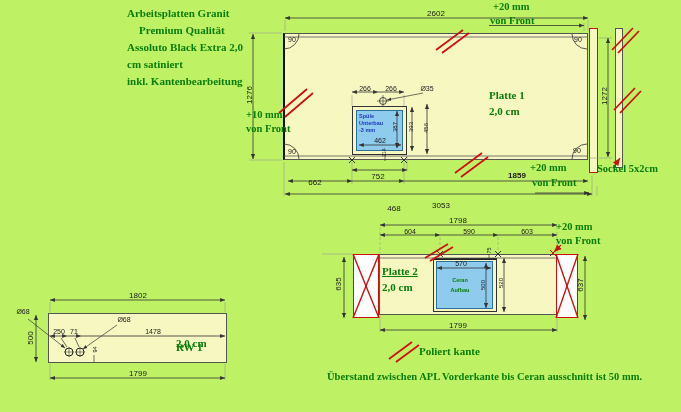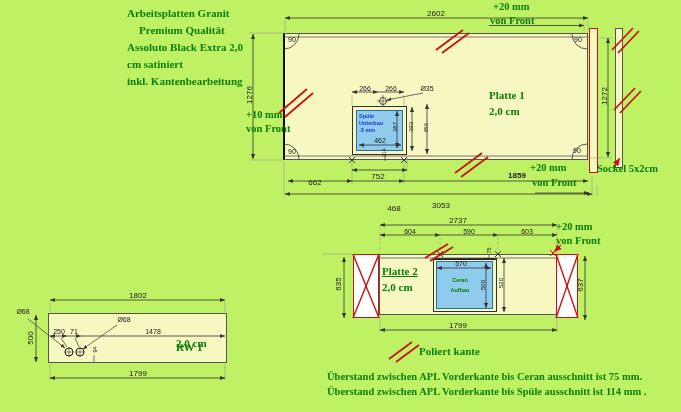--- a/index.html
+++ b/index.html
@@ -229,21 +229,21 @@
   <div class="green big" style="left:489px;top:90px;">Platte 1</div>
   <div class="green big" style="left:489px;top:106px;">2,0 cm</div>
   <div class="green" style="left:246px;top:110px;">+10 mm</div>
   <div class="green" style="left:246px;top:124px;">von Front</div>
   <div class="green" style="left:493px;top:2px;">+20 mm</div>
   <div class="green" style="left:490px;top:16px;">von Front</div>
   <div class="green" style="left:530px;top:163px;">+20 mm</div>
   <div class="green" style="left:532px;top:178px;">von Front</div>
   <div class="green" style="left:597px;top:164px;">Sockel 5x2cm</div>
 
-  <div class="t" style="left:438px;top:217px;width:40px;">2737</div>
+  <div class="t" style="left:438px;top:217px;width:40px;">1798</div>
   <div class="t s7" style="left:395px;top:228px;width:30px;">604</div>
   <div class="t s7" style="left:454px;top:228px;width:30px;">590</div>
   <div class="t s7" style="left:512px;top:228px;width:30px;">603</div>
   <div class="t v" style="left:324px;top:280px;width:30px;height:8px;">635</div>
   <div class="t v" style="left:566px;top:281px;width:30px;height:8px;">637</div>
   <div class="t" style="left:438px;top:322px;width:40px;">1799</div>
   <div class="t s7" style="left:446px;top:260px;width:30px;">570</div>
   <div class="t s6 v" style="left:470px;top:281px;width:26px;height:8px;">500</div>
   <div class="t s6 v" style="left:488px;top:279px;width:26px;height:8px;">520</div>
   <div class="t s55 v" style="left:478px;top:247px;width:22px;height:7px;">75</div>
@@ -260,16 +260,15 @@
   <div class="t s7" style="left:10px;top:308px;width:26px;">Ø68</div>
   <div class="t s7" style="left:111px;top:316px;width:26px;">Ø68</div>
   <div class="t s7" style="left:48px;top:328px;width:22px;">250</div>
   <div class="t s7" style="left:67px;top:328px;width:14px;">71</div>
   <div class="t s7" style="left:136px;top:328px;width:34px;">1478</div>
   <div class="t s55 v" style="left:84px;top:346px;width:22px;height:7px;">94</div>
   <div class="green big" style="left:176px;top:322px;margin-top:20px;">RW 1</div>
   <div class="green big" style="left:176px;top:338px;">2,0 cm</div>
 
   <div class="green big" style="left:419px;top:346px;">Poliert kante</div>
-  <div class="green" style="left:327px;top:372px;">Überstand zwischen APL Vorderkante bis Ceran ausschnitt ist 75 mm.</div>
-  <div class="green" style="left:327px;top:387px;">Überstand zwischen APL Vorderkante bis Spüle ausschnitt ist 114 mm .</div>
+  <div class="green" style="left:327px;top:372px;">Überstand zwischen APL Vorderkante bis Ceran ausschnitt ist 50 mm.</div>
 
 </div>
 
 </body></html>

